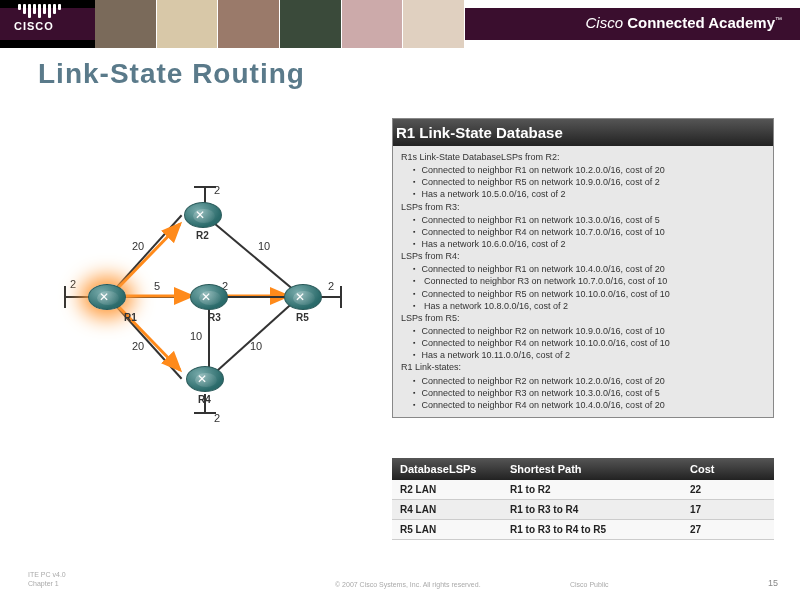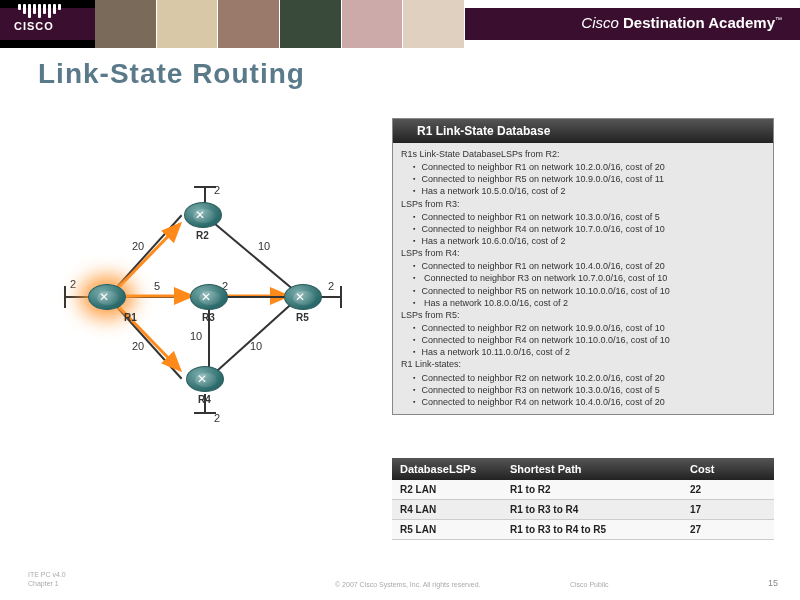--- a/index.html
+++ b/index.html
@@ -30,21 +30,21 @@
   .router-arrows { position: absolute; top: 5px; left: 10px; width: 18px; height: 16px; }
   .router-arrows::before { content: '✕'; color: #fff; font-size: 12px; position: absolute; }
   .rlabel { position: absolute; font-size: 10px; color: #333; font-weight: bold; }
   .glow { box-shadow: 0 0 20px 8px #ff9a3a; }
   .link { position: absolute; background: #333; }
   .linklabel { position: absolute; font-size: 11px; color: #333; }
   .stub { position: absolute; background: #333; }
   .tick { position: absolute; background: #333; }
   
   .panel { position: absolute; left: 392px; top: 118px; width: 382px; background: #e8e8e8; border: 1px solid #888; font-size: 9px; }
-  .panel-header { background: linear-gradient(to bottom, #555, #222); color: #fff; font-weight: bold; padding: 5px 24px; font-size: 12px; }
+  .panel-header { background: linear-gradient(to bottom, #555, #222); color: #fff; font-weight: bold; padding: 5px 3px; font-size: 15px; }
   .panel-body { padding: 5px 4px 6px 8px; line-height: 1.35; color: #333; }
   .panel-body .group { margin-bottom: 1px; }
   .panel-body ul { list-style: none; padding-left: 12px; }
   .panel-body li::before { content: '▪'; color: #333; margin-right: 6px; font-size: 7px; position: relative; top: -1px; }
   
   .spt-table { position: absolute; left: 392px; top: 458px; width: 382px; font-size: 10px; border-collapse: collapse; }
   .spt-table th { background: linear-gradient(to bottom, #555, #222); color: #fff; text-align: left; padding: 5px 8px; font-weight: bold; font-size: 11px; }
   .spt-table th:first-child { width: 110px; }
   .spt-table th:nth-child(2) { width: 180px; }
   .spt-table td { padding: 4px 8px; font-weight: bold; color: #222; border-bottom: 1px solid #ccc; background: #f8f8f8; }
@@ -76,21 +76,21 @@
   </div>
   <div class="header-photos">
     <div class="photo"></div>
       <div class="photo"></div>
       <div class="photo"></div>
     <div class="photo"></div>
       <div class="photo"></div>
       <div class="photo"></div>
   </div>
   <div class="academy-text">
-    <span>Cisco </span><span class="bold">Destination Academy</span><span class="academy-tm">™</span>
+    <span>Cisco </span><span class="bold">Connected Academy</span><span class="academy-tm">™</span>
   </div>
 </div>
 
 <div class="title">Link-State Routing</div>
 
 <div class="diagram">
 
   <div class="link" style="left:36px; top:116px; width:110px; height:2px; transform-origin:left; transform:rotate(-48deg);"></div>
   <div class="link" style="left:36px; top:116px; width:100px; height:2px;"></div>
   <div class="link" style="left:36px; top:116px; width:110px; height:2px; transform-origin:left; transform:rotate(48deg);"></div>
@@ -137,39 +137,39 @@
       <div class="router-arrows"></div>
     </div>
   <div class="rlabel" style="left:28px; top:132px;padding-left:24px;">R1</div>
   <div class="router" style="left:112px; top:22px;">
       <div class="router-arrows"></div>
     </div>
   <div class="rlabel" style="left:124px; top:50px;">R2</div>
   <div class="router" style="left:118px; top:104px;">
       <div class="router-arrows"></div>
     </div>
-  <div class="rlabel" style="left:130px; top:132px;">R3</div>
+  <div class="rlabel" style="left:136px; top:132px;">R3</div>
   <div class="router" style="left:114px; top:186px;">
       <div class="router-arrows"></div>
     </div>
   <div class="rlabel" style="left:126px; top:214px;">R4</div>
   <div class="router" style="left:212px; top:104px;">
       <div class="router-arrows"></div>
     </div>
   <div class="rlabel" style="left:224px; top:132px;">R5</div>
 </div>
 
 <div class="panel">
   <div class="panel-header">R1 Link-State Database</div>
   <div class="panel-body">
     <div class="group">R1s Link-State DatabaseLSPs from R2:</div>
     <div id="groups">
         <ul>
           <li>Connected to neighbor R1 on network 10.2.0.0/16, cost of 20</li>
-          <li>Connected to neighbor R5 on network 10.9.0.0/16, cost of 11</li>
+          <li>Connected to neighbor R5 on network 10.9.0.0/16, cost of 2</li>
           <li>Has a network 10.5.0.0/16, cost of 2</li>
         </ul>
         <div class="group">LSPs from R3:</div>
         <ul>
           <li>Connected to neighbor R1 on network 10.3.0.0/16, cost of 5</li>
           <li>Connected to neighbor R4 on network 10.7.0.0/16, cost of 10</li>
           <li>Has a network 10.6.0.0/16, cost of 2</li>
         </ul>
         <div class="group">LSPs from R4:</div>
         <ul>

